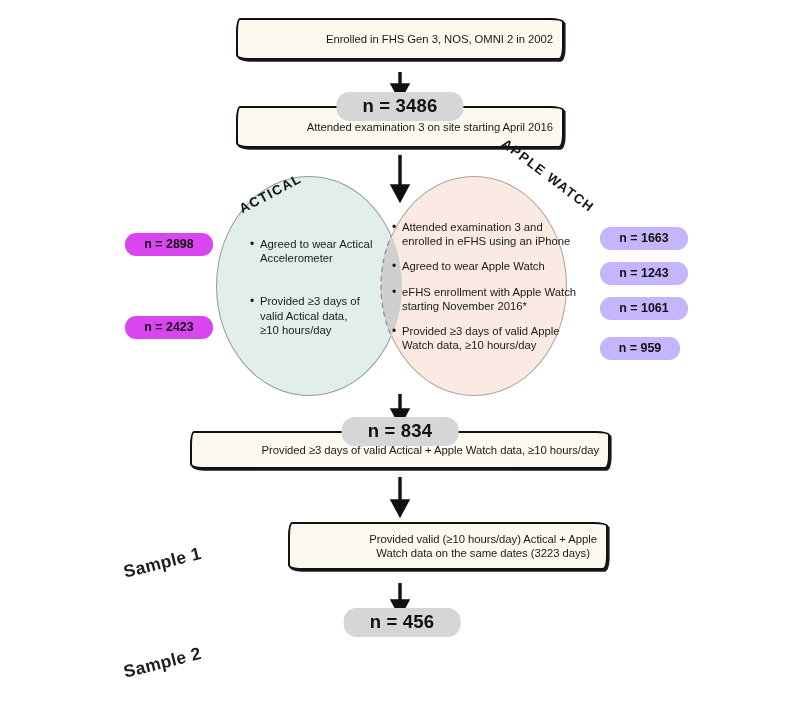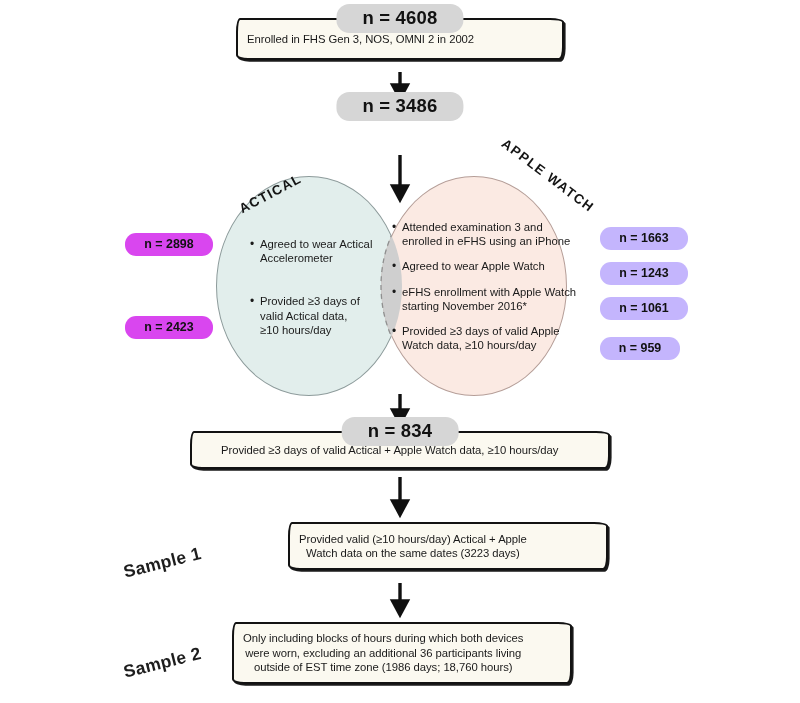--- a/index.html
+++ b/index.html
@@ -26,21 +26,21 @@
   .node-box {
     position: absolute;
     left: 0; top: 14px;
     width: 100%;
     background: #fbf9f0;
     border: 2.5px solid #121212;
     border-radius: 4px 14px 5px 12px / 14px 4px 13px 5px;
     box-shadow: 1.6px 1.8px 0 #1a1a1a;
     display: flex;
     align-items: center;
-    justify-content: flex-start;
+    justify-content: flex-end;
     text-align: center;
   }
   .node-text {
     font-size: 11.3px;
     line-height: 14.4px;
     color: #1a1a1a;
     letter-spacing: -0.05px;
     padding: 4px 9px;
     white-space: pre-line;
   }
@@ -146,24 +146,26 @@
 
     <line x1="400" y1="477" x2="400" y2="508" stroke="#101010" stroke-width="3.4" marker-end="url(#ah)"></line>
 
     <line x1="400" y1="583" x2="400" y2="608" stroke="#101010" stroke-width="3.4" marker-end="url(#ah)"></line>
   </svg>
 
   <div class="node" style="left:236px; top:4px; width:328px; height:68px;">
     <div class="node-box" style="height:42px;">
       <span class="node-text">Enrolled in FHS Gen 3, NOS, OMNI 2 in 2002</span>
     </div>
-    <div class="n-pill">n = 4608</div>
   </div>
 
   <div class="node" style="left:236px; top:92px; width:328px; height:68px;">
+    <div class="node-box" style="height:42px;">
+      <span class="node-text">Attended examination 3 on site starting April 2016</span>
+    </div>
     <div class="n-pill">n = 3486</div>
   </div>
 
   <div class="venn-wrap" style="left:0; top:0; width:800px; height:410px;">
 
     <div class="circle circle-left" style="left:216px; top:176px; width:186px; height:220px;"></div>
 
     <div class="circle circle-right" style="left:381px; top:176px; width:186px; height:220px;"></div>
 
     <svg style="position:absolute; left:0; top:0; pointer-events:none;" width="800" height="410" viewBox="0 0 800 410">
@@ -234,21 +236,17 @@
 
   <div class="node" style="left:240px; top:508px; width:320px; height:78px;">
     <div class="node-box" style="height:48px;margin-left:48px;">
       <span class="node-text">Provided valid (≥10 hours/day) Actical + Apple
 Watch data on the same dates (3223 days)</span>
     </div>
   </div>
   <div class="sample-label" style="left:124px; top:562px; transform:rotate(-14deg);">Sample 1</div>
 
   <div class="node" style="left:232px; top:608px; width:340px; height:90px;">
-    <div class="node-box" style="height:62px;">
-      <span class="node-text">Only including blocks of hours during which both devices
-were worn, excluding an additional 36 participants living
-outside of EST time zone (1986 days; 18,760 hours)</span>
-    </div>
+    <div class="n-pill">n = 456</div>
   </div>
   <div class="sample-label" style="left:124px; top:662px; transform:rotate(-14deg);">Sample 2</div>
 
 </div>
 
 </body></html>

